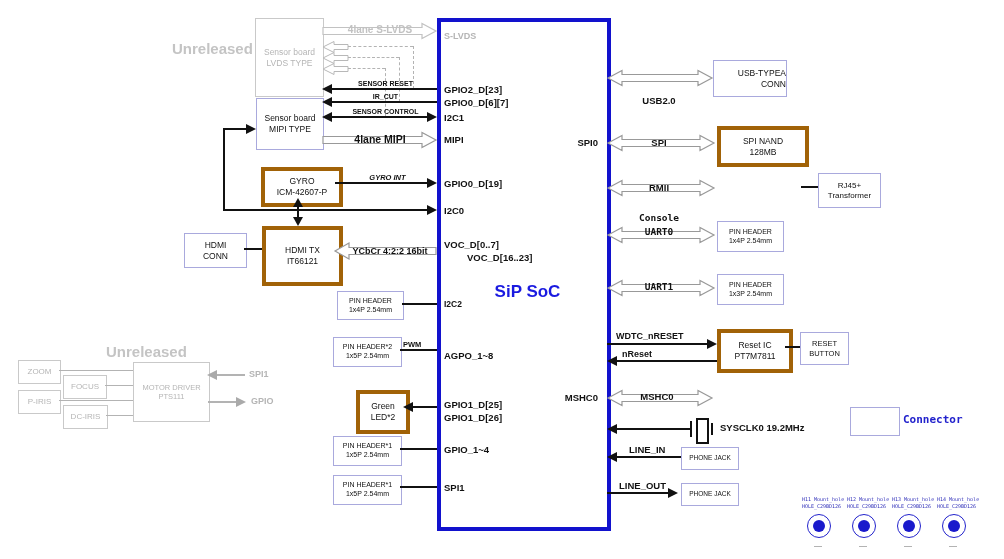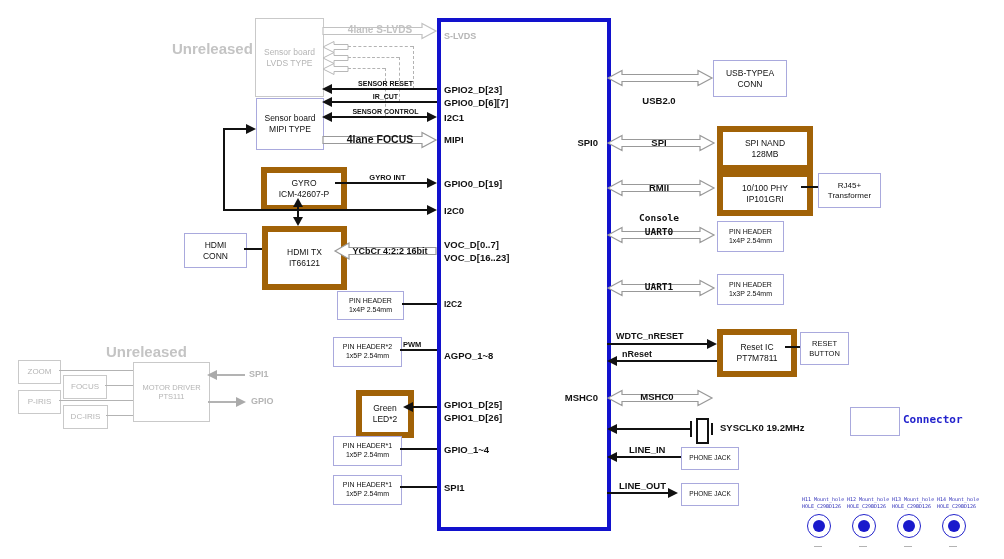--- a/index.html
+++ b/index.html
@@ -2,21 +2,21 @@
 <html><head>
 <meta charset="utf-8">
 <style>
   html,body{margin:0;padding:0;background:#fff;}
   #stage{position:relative;width:1004px;height:559px;background:#ffffff;overflow:hidden;
          font-family:"Liberation Sans",sans-serif;}
   .abs{position:absolute;}
   .box{position:absolute;background:#fff;display:flex;flex-direction:column;align-items:center;
        justify-content:center;text-align:center;line-height:1.25;font-weight:normal;}
   .con{border:1px solid #a9a9dd;color:#111;}
-  .ic{border:6px solid #a16207;color:#111;}
+  .ic{border:4px solid #a16207;color:#111;}
   .gray{border:1px solid #c9c9c9;color:#b5b5b5;}
   .soc{border:4px solid #1212cd;}
   .pin{position:absolute;font-size:9.5px;font-weight:bold;color:#111;white-space:nowrap;}
   .sig{position:absolute;font-size:7px;font-weight:bold;color:#111;white-space:nowrap;text-align:center;}
   .ln{position:absolute;background:#111;}
   .lng{position:absolute;background:#b3b3b3;}
   .dash-h{position:absolute;border-top:1px dashed #b3b3b3;}
   .dash-v{position:absolute;border-left:1px dashed #b3b3b3;}
   .tri{position:absolute;width:0;height:0;}
   .tri-l{border-top:5px solid transparent;border-bottom:5px solid transparent;border-right:10px solid #111;}
@@ -33,30 +33,31 @@
   .ring{position:absolute;width:22px;height:22px;border:1.5px solid #2222cc;border-radius:50%;
         display:flex;align-items:center;justify-content:center;}
   .dot{width:12px;height:12px;background:#1a1acc;border-radius:50%;}
 </style>
 </head>
 <body>
 
 <div id="stage">
 
   <div class="box soc" style="left:437px;top:18px;width:166px;height:505px;"></div>
+  <div class="pin" style="left:455px;top:282px;width:145px;text-align:center;font-size:17px;color:#1a1ae0;">SiP SoC</div>
 
   <div class="pin" style="left:444px;top:31px;color:#b5b5b5;font-size:9px;">S-LVDS</div>
   <div class="pin" style="left:444px;top:84px;">GPIO2_D[23]</div>
   <div class="pin" style="left:444px;top:97px;">GPIO0_D[6][7]</div>
   <div class="pin" style="left:444px;top:112px;">I2C1</div>
   <div class="pin" style="left:444px;top:134px;">MIPI</div>
   <div class="pin" style="left:444px;top:178px;">GPIO0_D[19]</div>
   <div class="pin" style="left:444px;top:205px;">I2C0</div>
   <div class="pin" style="left:444px;top:239px;">VOC_D[0..7]</div>
-  <div class="pin" style="left:444px;top:252px;">VOC_D[16..23]</div>
+  <div class="pin" style="left:467px;top:252px;">VOC_D[16..23]</div>
   <div class="pin" style="left:444px;top:299px;font-size:8.5px;">I2C2</div>
   <div class="pin" style="left:444px;top:350px;">AGPO_1~8</div>
   <div class="pin" style="left:444px;top:399px;">GPIO1_D[25]</div>
   <div class="pin" style="left:444px;top:412px;">GPIO1_D[26]</div>
   <div class="pin" style="left:444px;top:444px;">GPIO_1~4</div>
   <div class="pin" style="left:444px;top:482px;">SPI1</div>
   <div class="pin" style="left:558px;top:137px;width:40px;text-align:right;">SPI0</div>
   <div class="pin" style="left:558px;top:392px;width:40px;text-align:right;">MSHC0</div>
 
   <div class="unrel" style="left:172px;top:40px;">Unreleased</div>
@@ -94,29 +95,29 @@
   <div class="ln" style="left:332px;top:101px;width:105px;height:2px;"></div>
   <div class="tri tri-l" style="left:322px;top:97px;"></div>
   <div class="sig" style="left:338px;top:93px;width:95px;">IR_CUT</div>
   <div class="ln" style="left:332px;top:116px;width:97px;height:2px;"></div>
   <div class="tri tri-l" style="left:322px;top:112px;"></div>
   <div class="tri tri-r" style="left:427px;top:112px;"></div>
   <div class="sig" style="left:338px;top:108px;width:95px;">SENSOR CONTROL</div>
   <svg style="left:322px;top:129px;" width="115" height="22">
     <polygon points="1,7.5 100,7.5 100,3.5 114,11 100,18.5 100,14.5 1,14.5" fill="#fff" stroke="#999" stroke-width="1.2"></polygon>
   </svg>
-  <div class="sig" style="left:330px;top:133px;width:100px;font-size:10.5px;">4lane FOCUS</div>
+  <div class="sig" style="left:330px;top:133px;width:100px;font-size:10.5px;">4lane MIPI</div>
 
   <div class="box ic" style="left:261px;top:167px;width:74px;height:32px;font-size:8.5px;">
     <span>GYRO</span>
     <span>ICM-42607-P</span>
   </div>
   <div class="ln" style="left:335px;top:182px;width:93px;height:2px;"></div>
   <div class="tri tri-r" style="left:427px;top:178px;"></div>
-  <div class="sig" style="left:345px;top:173px;width:85px;font-size:7.5px;">GYRO INT</div>
+  <div class="sig" style="left:345px;top:173px;width:85px;font-size:7.5px;font-style:italic;">GYRO INT</div>
 
   <div class="ln" style="left:223px;top:209px;width:205px;height:2px;"></div>
   <div class="tri tri-r" style="left:427px;top:205px;"></div>
   <div class="ln" style="left:223px;top:129px;width:2px;height:82px;"></div>
   <div class="ln" style="left:223px;top:128px;width:24px;height:2px;"></div>
   <div class="tri tri-r" style="left:246px;top:124px;"></div>
   <div class="ln" style="left:297px;top:205px;width:2px;height:14px;"></div>
   <div class="tri tri-u" style="left:293px;top:198px;"></div>
   <div class="tri tri-d" style="left:293px;top:217px;"></div>
 
@@ -191,42 +192,38 @@
   <div class="tri tri-l g" style="left:207px;top:370px;"></div>
   <div class="sig" style="left:249px;top:369px;font-size:9px;color:#b5b5b5;">SPI1</div>
   <div class="lng" style="left:208px;top:401px;width:30px;height:2px;"></div>
   <div class="tri tri-r g" style="left:236px;top:397px;"></div>
   <div class="sig" style="left:251px;top:396px;font-size:9px;color:#b5b5b5;">GPIO</div>
 
   <svg style="left:607px;top:67px;" width="106" height="22">
     <polygon points="1,11 15,3.5 15,7.5 91,7.5 91,3.5 105,11 91,18.5 91,14.5 15,14.5 15,18.5" fill="#fff" stroke="#999" stroke-width="1.2"></polygon>
   </svg>
   <div class="sig" style="left:615px;top:71px;width:88px;font-size:9.5px;margin-top:24px;">USB2.0</div>
-  <div class="box con" style="left:713px;top:60px;width:72px;height:35px;font-size:8.5px;">
+  <div class="box con" style="left:713px;top:60px;width:72px;height:35px;font-size:8.5px;align-items:flex-end;">
     <span>USB-TYPEA</span>
     <span>CONN</span>
   </div>
 
   <svg style="left:607px;top:132px;" width="108" height="22">
     <polygon points="1,11 15,3.5 15,7.5 93,7.5 93,3.5 107,11 93,18.5 93,14.5 15,14.5 15,18.5" fill="#fff" stroke="#999" stroke-width="1.2"></polygon>
   </svg>
   <div class="sig" style="left:615px;top:137px;width:88px;font-size:9.5px;">SPI</div>
   <div class="box ic" style="left:717px;top:126px;width:84px;height:33px;font-size:8.5px;">
     <span>SPI NAND</span>
     <span>128MB</span>
   </div>
 
   <svg style="left:607px;top:177px;" width="108" height="22">
     <polygon points="1,11 15,3.5 15,7.5 93,7.5 93,3.5 107,11 93,18.5 93,14.5 15,14.5 15,18.5" fill="#fff" stroke="#999" stroke-width="1.2"></polygon>
   </svg>
   <div class="sig" style="left:615px;top:182px;width:88px;font-size:9.5px;">RMII</div>
-  <div class="box ic" style="left:717px;top:171px;width:84px;height:33px;font-size:8.5px;">
-    <span>10/100 PHY</span>
-    <span>IP101GRI</span>
-  </div>
   <div class="ln" style="left:801px;top:186px;width:17px;height:2px;"></div>
   <div class="box con" style="left:818px;top:173px;width:61px;height:33px;font-size:8px;">
     <span>RJ45+</span>
     <span>Transformer</span>
   </div>
 
   <svg style="left:607px;top:224px;" width="108" height="22">
     <polygon points="1,11 15,3.5 15,7.5 93,7.5 93,3.5 107,11 93,18.5 93,14.5 15,14.5 15,18.5" fill="#fff" stroke="#999" stroke-width="1.2"></polygon>
   </svg>
   <div class="sig mono" style="left:613px;top:212px;width:92px;font-size:9.5px;">Console</div>

